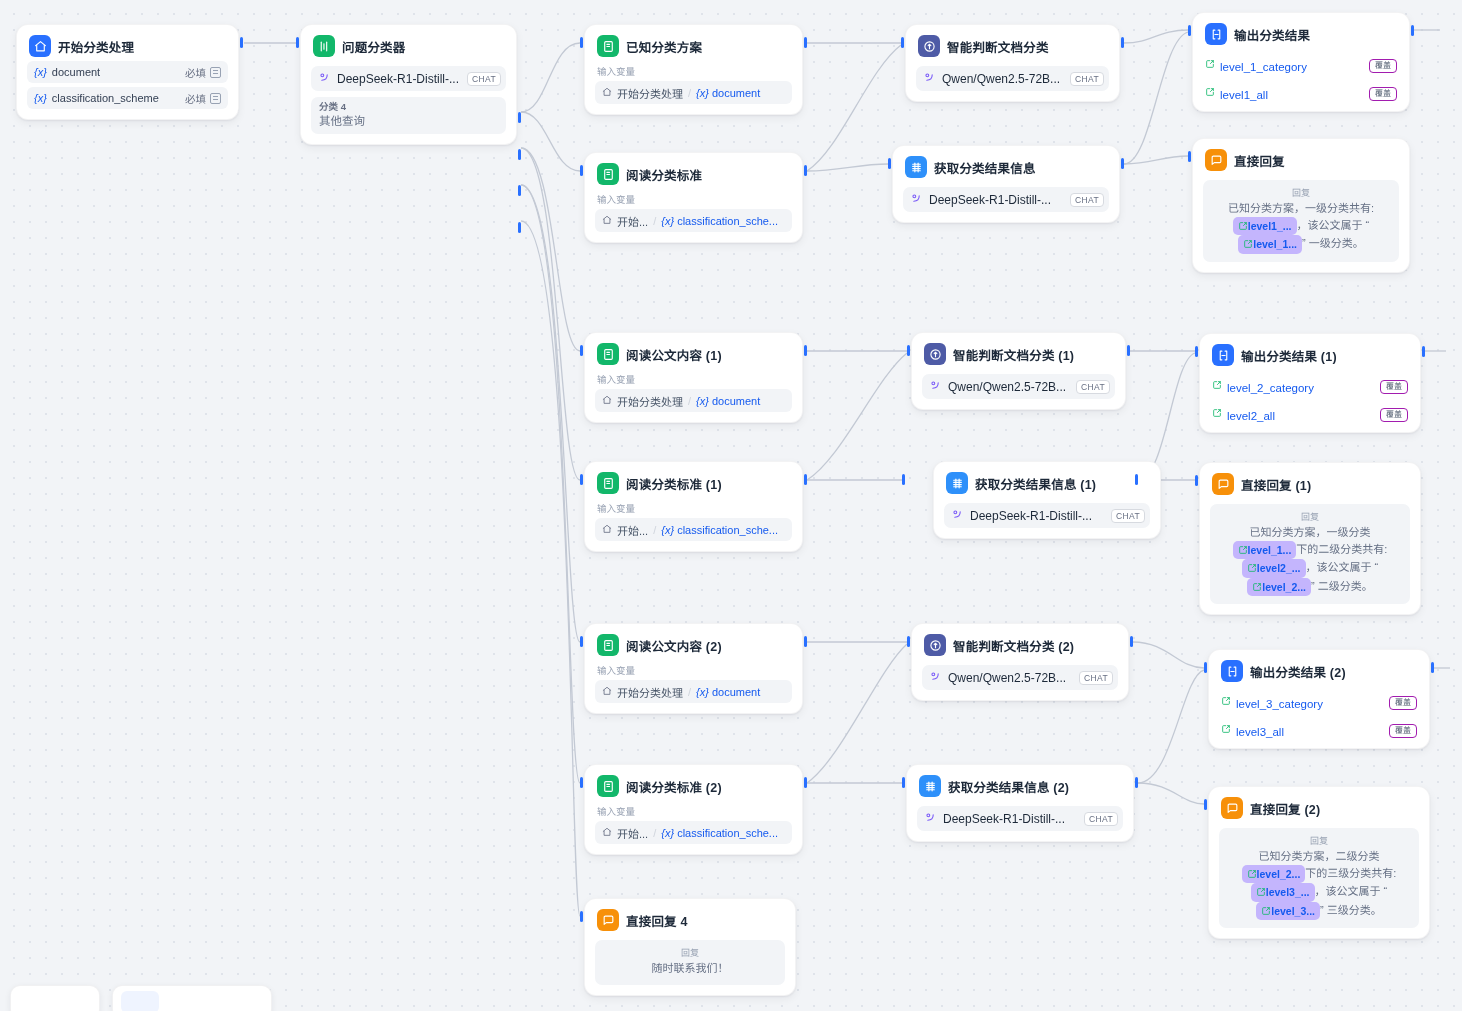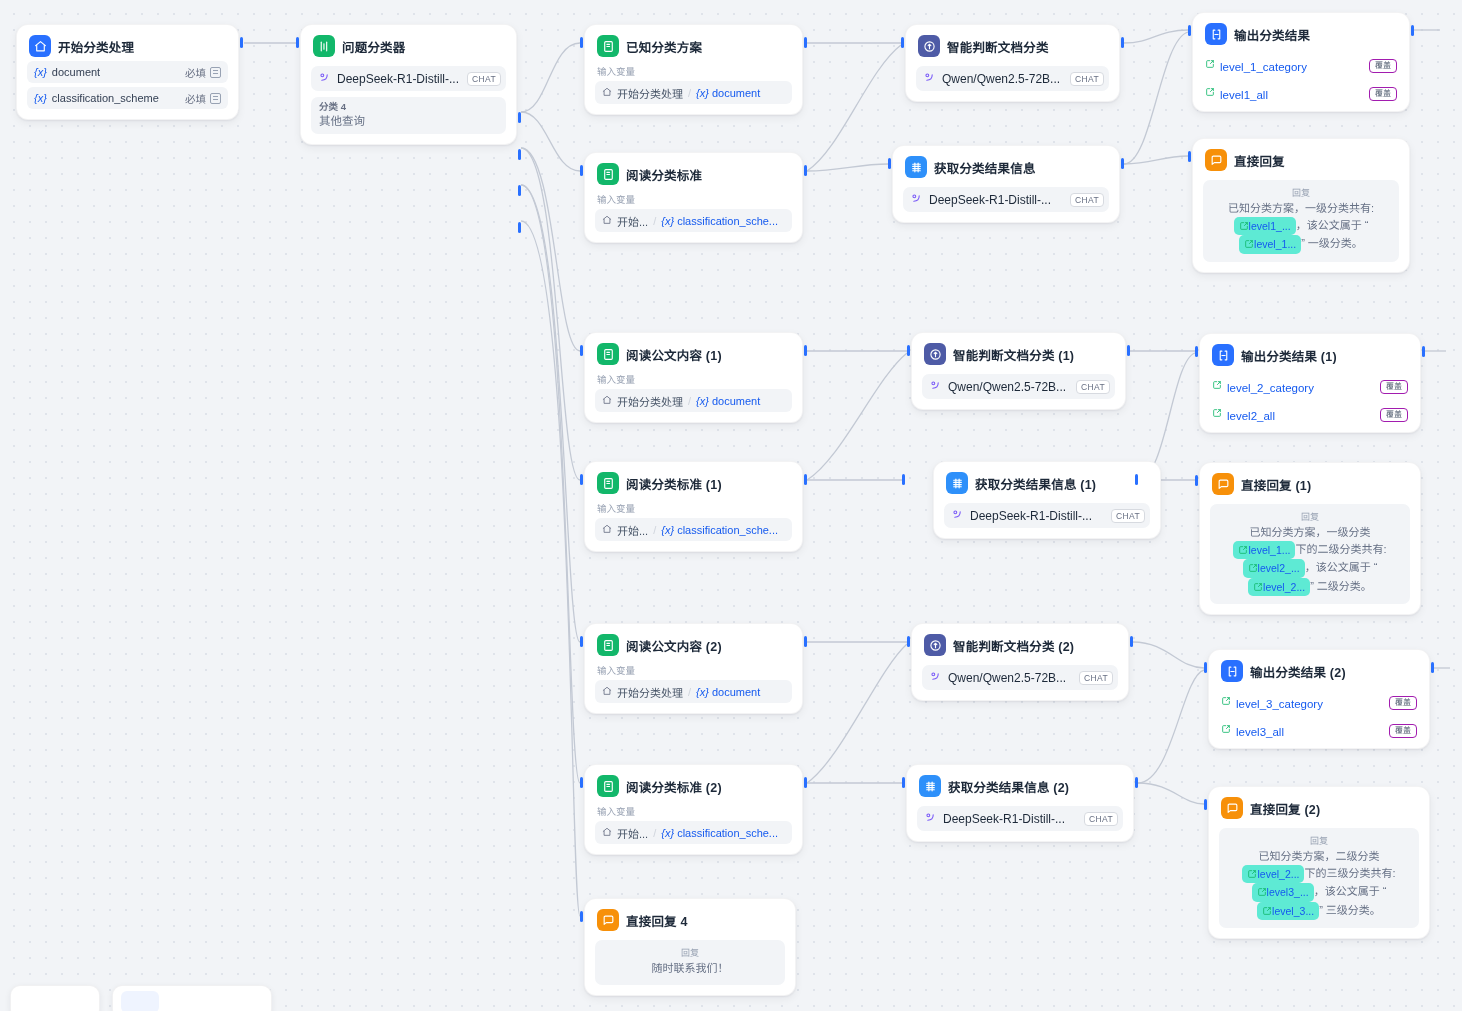--- a/index.html
+++ b/index.html
@@ -152,29 +152,30 @@
     background: #f2f4f7;
     border-radius: 7px;
     margin-top: 9px;
     padding: 6px 8px 8px 8px;
     text-align: center;
   }
   .ans-label { font-size: 9px; color: #98a2b3; margin-bottom: 1px;}
   .ans-line { font-size: 11px; color: #667085; line-height: 1.55; }
   .chip {
     display: inline-flex; align-items: center; gap: 0;
-    background: #5eead4;
+    background: #c4b5fd;
     border-radius: 5px;
     padding: 1px 5px;
     font-size: 10.5px;
     color: #155aef;
     vertical-align: middle;
     max-width: 92px;
     overflow: hidden;
     white-space: nowrap;
+    font-weight: bold;
   }
   .chip .vi { flex: 0 0 auto; }
   
   .handle {
     position: absolute;
     width: 3px; height: 11px;
     background: #2970ff;
     border-radius: 2px;
     z-index: 8;
   }

